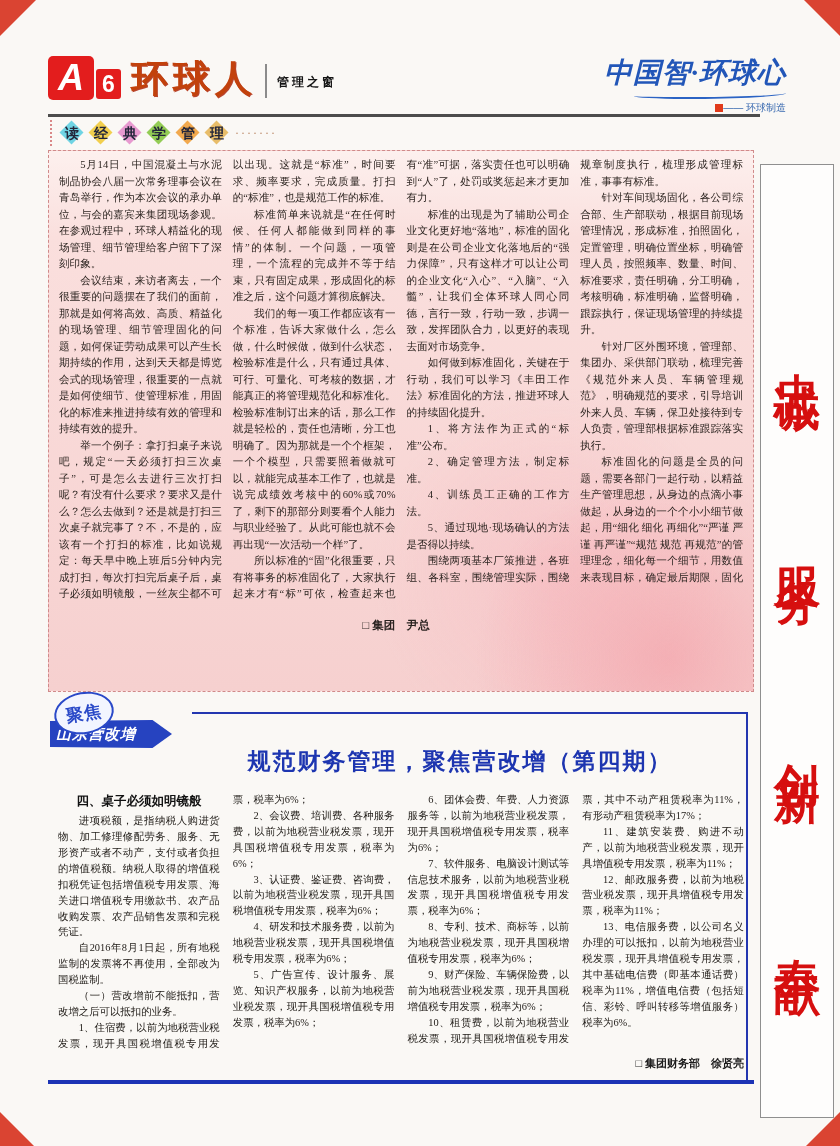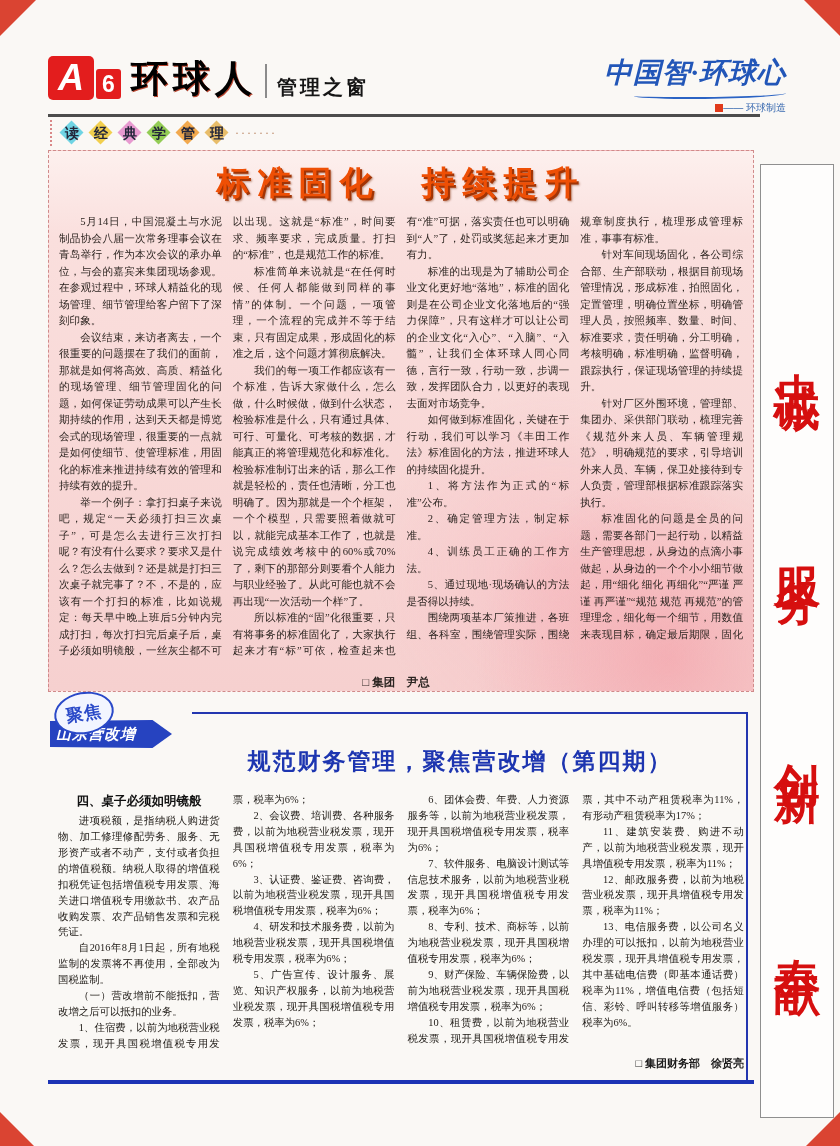--- a/index.html
+++ b/index.html
@@ -17,24 +17,24 @@
   .corner.br { bottom:0; right:0; border-bottom:34px solid #da4432; border-left:34px solid transparent; }
 
   
   .header { position:absolute; left:48px; top:56px; width:744px; height:58px; }
   .brandrow { display:flex; align-items:flex-start; }
   .a6 { display:flex; align-items:flex-start; }
   .a6-a { width:46px; height:44px; background:#e31d1d; border-radius:5px; color:#fff;
           font:italic bold 36px/44px "Liberation Sans",sans-serif; text-align:center; }
   .a6-6 { width:25px; height:30px; background:#e31d1d; border-radius:3px; color:#fff; margin:13px 0 0 2px;
           font:bold 23px/30px "Liberation Sans",sans-serif; text-align:center; }
-  .masthead { color:#000000; font-weight:bold; font-size:37px; line-height:46px; letter-spacing:5px; margin-left:10px;
+  .masthead { color:#c2410c; font-weight:bold; font-size:37px; line-height:46px; letter-spacing:5px; margin-left:10px;
               text-shadow:1px 1px 0 #b8452f; }
   .head-divider { width:2px; height:34px; background:#8b8b8b; margin:8px 0 0 8px; }
-  .section-title { font-family:"Liberation Sans",sans-serif; font-weight:bold; font-size:20px; color:#151515;
+  .section-title { font-family:"Liberation Sans",sans-serif; font-weight:bold; font-size:12px; color:#151515;
                    margin:18px 0 0 10px; letter-spacing:3px; }
   .brand-right { position:absolute; right:6px; top:-2px; text-align:right; }
   .brand-slogan { color:#2256b8; font-style:italic; font-weight:bold; font-size:28px; letter-spacing:1px; }
   .brand-swoosh { height:7px; border-bottom:2px solid #2b63c4; border-radius:0 0 80% 40%; margin:-2px 0 2px 30px; }
   .brand-subrow { display:flex; justify-content:flex-end; align-items:center; gap:0; }
   .brand-mark { width:8px; height:8px; background:#e13a1a; }
   .brand-sub { font-size:10px; color:#3a6ab0; font-family:"Liberation Sans",sans-serif; }
   .header-rule { position:absolute; left:48px; top:114px; width:712px; height:3px; background:#4c4c4c; }
 
   
@@ -150,21 +150,20 @@
   <span class="rb-char">读</span>
   <span class="rb-char">经</span>
   <span class="rb-char">典</span>
   <span class="rb-char">学</span>
   <span class="rb-char">管</span>
   <span class="rb-char">理</span>
   <span class="rb-dots">·······</span>
 </div>
 
 <div class="main-article">
-  <div class="main-title">标准固化　持续提升</div>
   <div class="article-body">
       <p class="para">5月14日，中国混凝土与水泥制品协会八届一次常务理事会议在青岛举行，作为本次会议的承办单位，与会的嘉宾来集团现场参观。在参观过程中，环球人精益化的现场管理、细节管理给客户留下了深刻印象。</p>
       <p class="para">会议结束，来访者离去，一个很重要的问题摆在了我们的面前，那就是如何将高效、高质、精益化的现场管理、细节管理固化的问题，如何保证劳动成果可以产生长期持续的作用，达到天天都是博览会式的现场管理，很重要的一点就是如何使细节、使管理标准，用固化的标准来推进持续有效的管理和持续有效的提升。</p>
       <p class="para">举一个例子：拿打扫桌子来说吧，规定“一天必须打扫三次桌子”，可是怎么去进行三次打扫呢？有没有什么要求？要求又是什么？怎么去做到？还是就是打扫三次桌子就完事了？不，不是的，应该有一个打扫的标准，比如说规定：每天早中晚上班后5分钟内完成打扫，每次打扫完后桌子后，桌子必须如明镜般，一丝灰尘都不可以出现。这就是“标准”，时间要求、频率要求，完成质量。打扫的“标准”，也是规范工作的标准。</p>
       <p class="para">标准简单来说就是“在任何时候、任何人都能做到同样的事情”的体制。一个问题，一项管理，一个流程的完成并不等于结束，只有固定成果，形成固化的标准之后，这个问题才算彻底解决。</p>
       <p class="para">我们的每一项工作都应该有一个标准，告诉大家做什么，怎么做，什么时候做，做到什么状态，检验标准是什么，只有通过具体、可行、可量化、可考核的数据，才能真正的将管理规范化和标准化。检验标准制订出来的话，那么工作就是轻松的，责任也清晰，分工也明确了。因为那就是一个个框架，一个个模型，只需要照着做就可以，就能完成基本工作了，也就是说完成绩效考核中的60%或70%了，剩下的那部分则要看个人能力与职业经验了。从此可能也就不会再出现“一次活动一个样”了。</p>
       <p class="para">所以标准的“固”化很重要，只有将事务的标准固化了，大家执行起来才有“标”可依，检查起来也有“准”可据，落实责任也可以明确到“人”了，处罚或奖惩起来才更加有力。</p>
       <p class="para">标准的出现是为了辅助公司企业文化更好地“落地”，标准的固化则是在公司企业文化落地后的“强力保障”，只有这样才可以让公司的企业文化“入心”、“入脑”、“入髓”，让我们全体环球人同心同德，言行一致，行动一致，步调一致，发挥团队合力，以更好的表现去面对市场竞争。</p>
       <p class="para">如何做到标准固化，关键在于行动，我们可以学习《丰田工作法》标准固化的方法，推进环球人的持续固化提升。</p>
       <p class="para">1、将方法作为正式的“标准”公布。</p>

